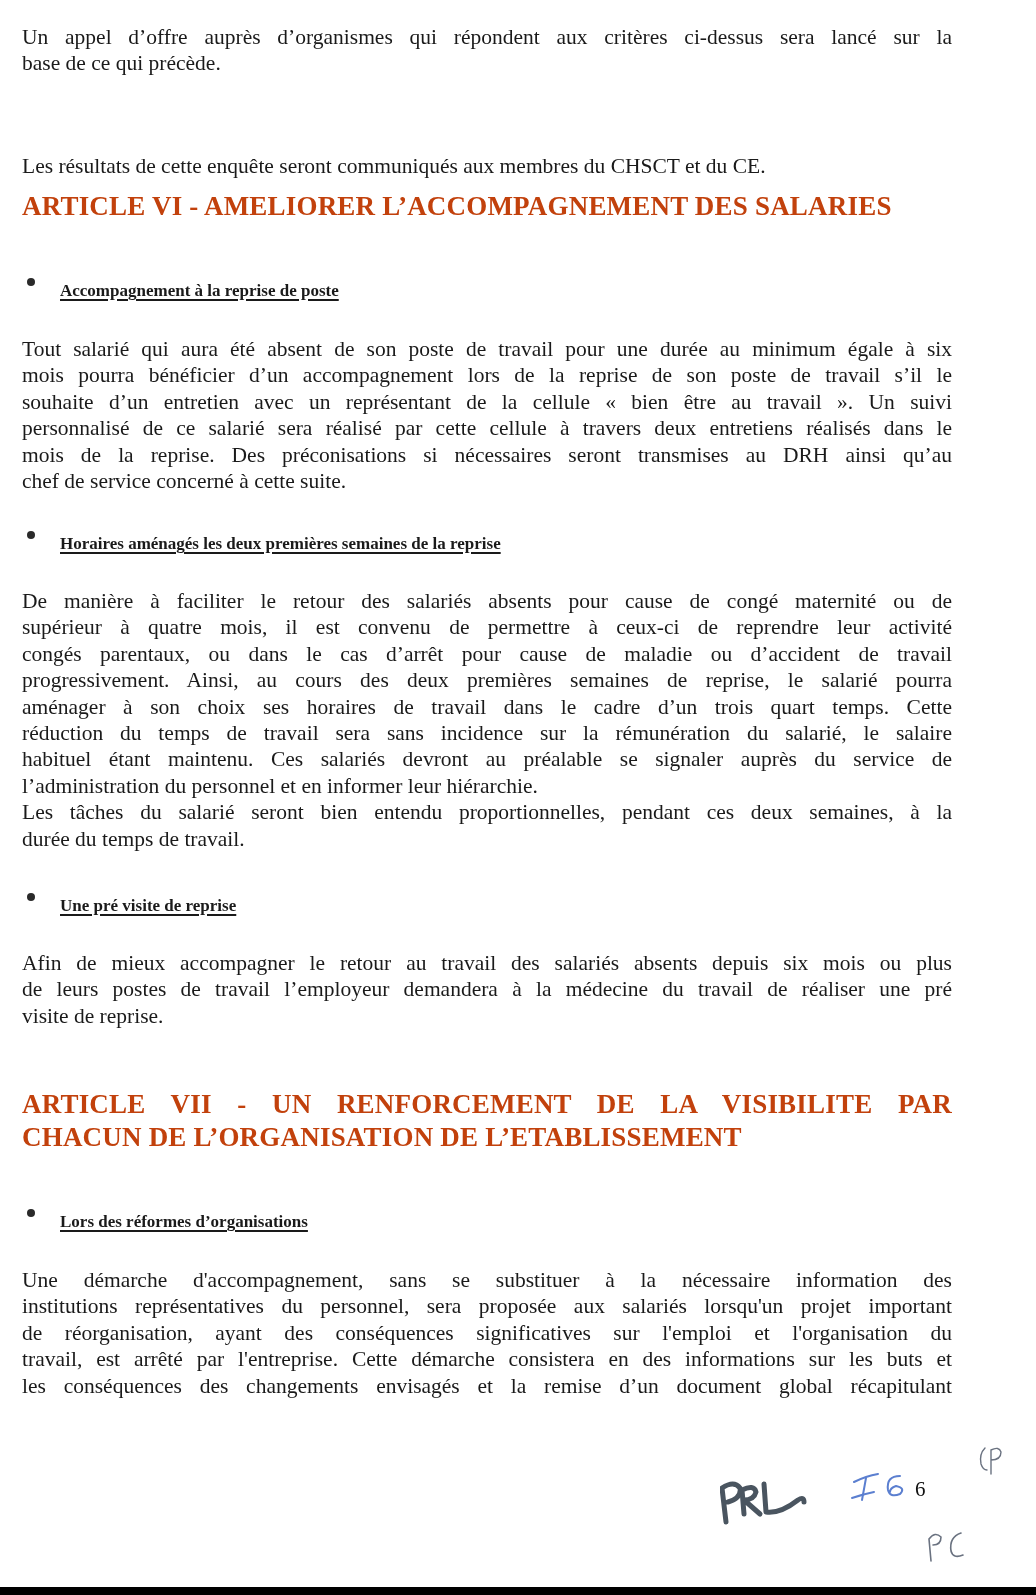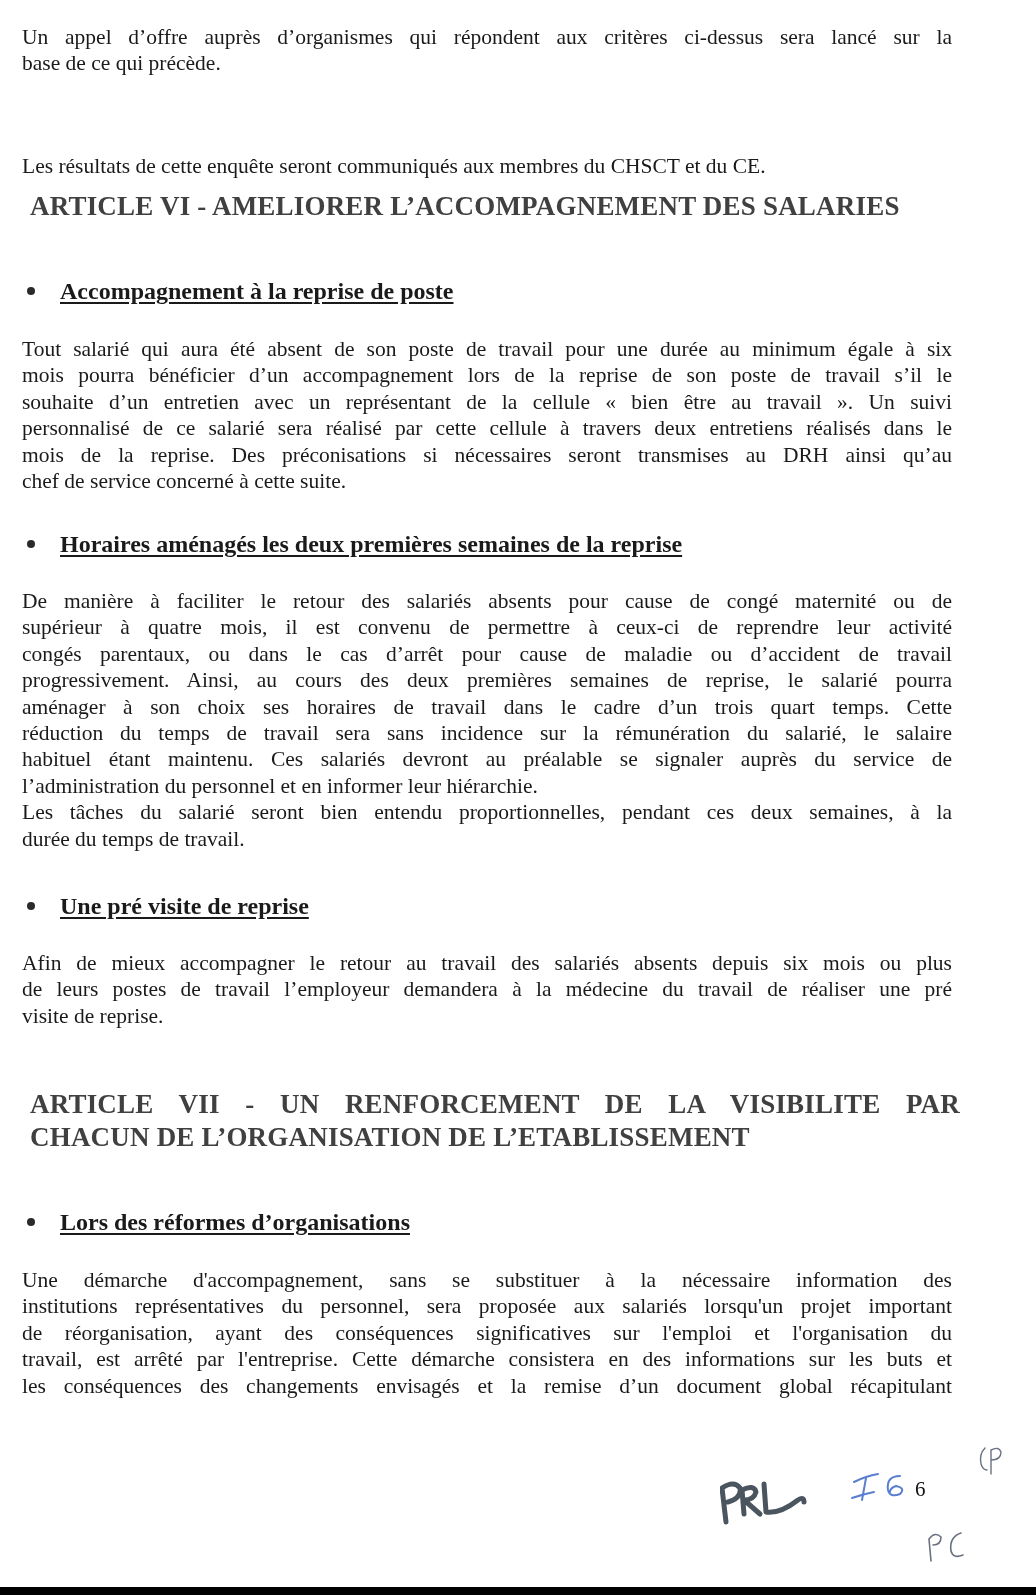--- a/index.html
+++ b/index.html
@@ -41,37 +41,37 @@
     }
     .line-inner {
       display: inline-block;
       width: 930px;
       text-align: justify;
       text-align-last: justify;
       font-family: Liberation Serif, serif;
     }
     .article-heading {
       position: absolute;
-      left: 8px;
+      left: 0;
       width: 930px;
       font-weight: bold;
       font-size: 27px;
       line-height: 33px;
       margin: 0;
-      color: #404040;
+      color: #c2410c;
       letter-spacing: 0.2px;
     }
     .bullet-heading {
       position: absolute;
       left: 0;
-      font-size: 24px;
+      font-size: 17px;
       font-weight: bold;
       line-height: 26px;
       display: flex;
-      align-items: center;
+      align-items: flex-start;
     }
     .bullet-dot {
       display: inline-block;
       width: 8px;
       height: 8px;
       border-radius: 50%;
       background: #2a2a2a;
       margin-left: 5px;
       margin-right: 25px;
     }

